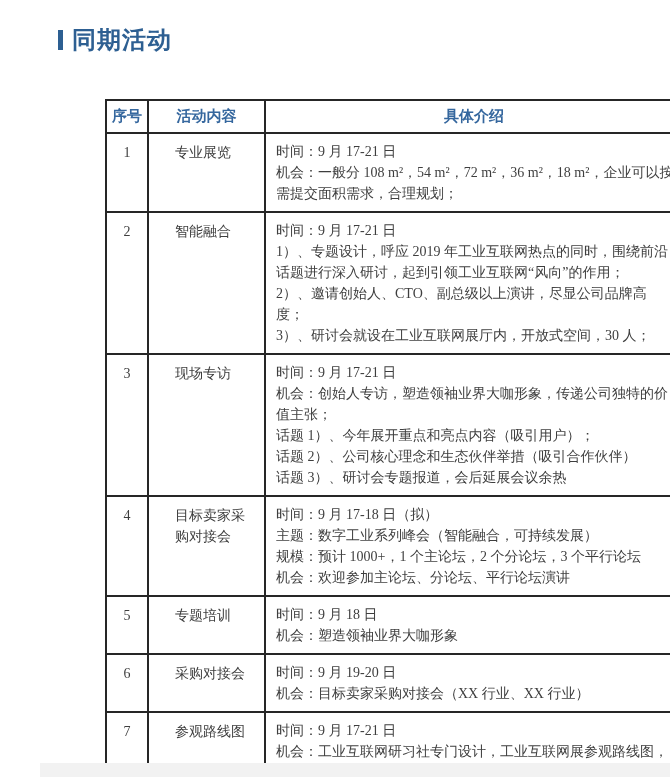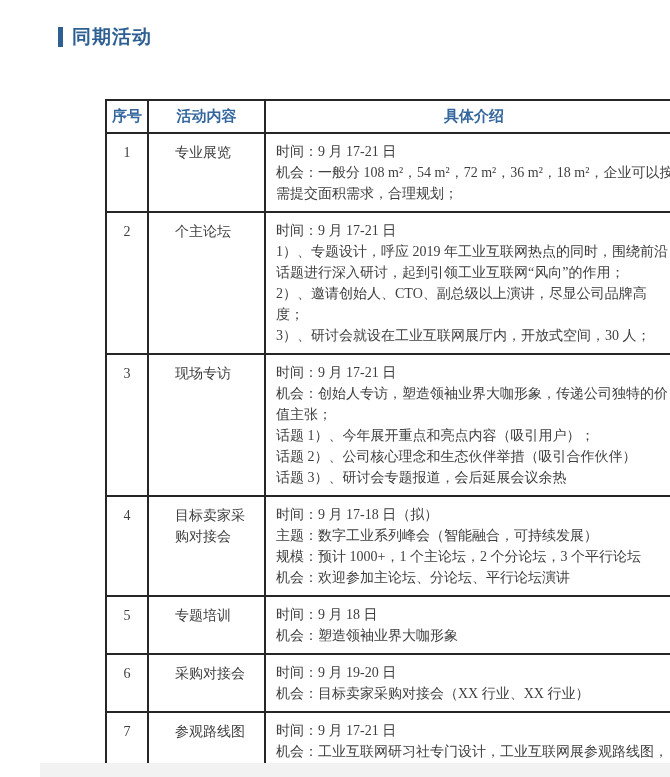--- a/index.html
+++ b/index.html
@@ -17,21 +17,21 @@
 
   
   .section-title {
     position: absolute;
     left: 58px;
     top: 24px;
     display: flex;
     align-items: center;
     font-family: "Liberation Sans", "DejaVu Sans", sans-serif;
     font-weight: bold;
-    font-size: 19px;
+    font-size: 24px;
     letter-spacing: 1px;
     color: #2d5f92;
   }
   .title-bar {
     display: inline-block;
     width: 5px;
     height: 20px;
     background: #2d5f92;
     margin-right: 9px;
   }
@@ -115,21 +115,21 @@
     <td class="td-no">1</td>
     <td class="td-act">专业展览</td>
     <td class="td-det">
           <div class="det-line">时间：9 月 17-21 日</div>
           <div class="det-line">机会：一般分 108 m²，54 m²，72 m²，36 m²，18 m²，企业可以按需提交面积需求，合理规划；</div>
         </td>
   </tr>
 
   <tr>
     <td class="td-no">2</td>
-    <td class="td-act">个主论坛</td>
+    <td class="td-act">智能融合</td>
     <td class="td-det">
           <div class="det-line">时间：9 月 17-21 日</div>
           <div class="det-line">1）、专题设计，呼应 2019 年工业互联网热点的同时，围绕前沿话题进行深入研讨，起到引领工业互联网“风向”的作用；</div>
           <div class="det-line">2）、邀请创始人、CTO、副总级以上演讲，尽显公司品牌高度；</div>
           <div class="det-line">3）、研讨会就设在工业互联网展厅内，开放式空间，30 人；</div>
         </td>
   </tr>
 
   <tr>
     <td class="td-no">3</td>

